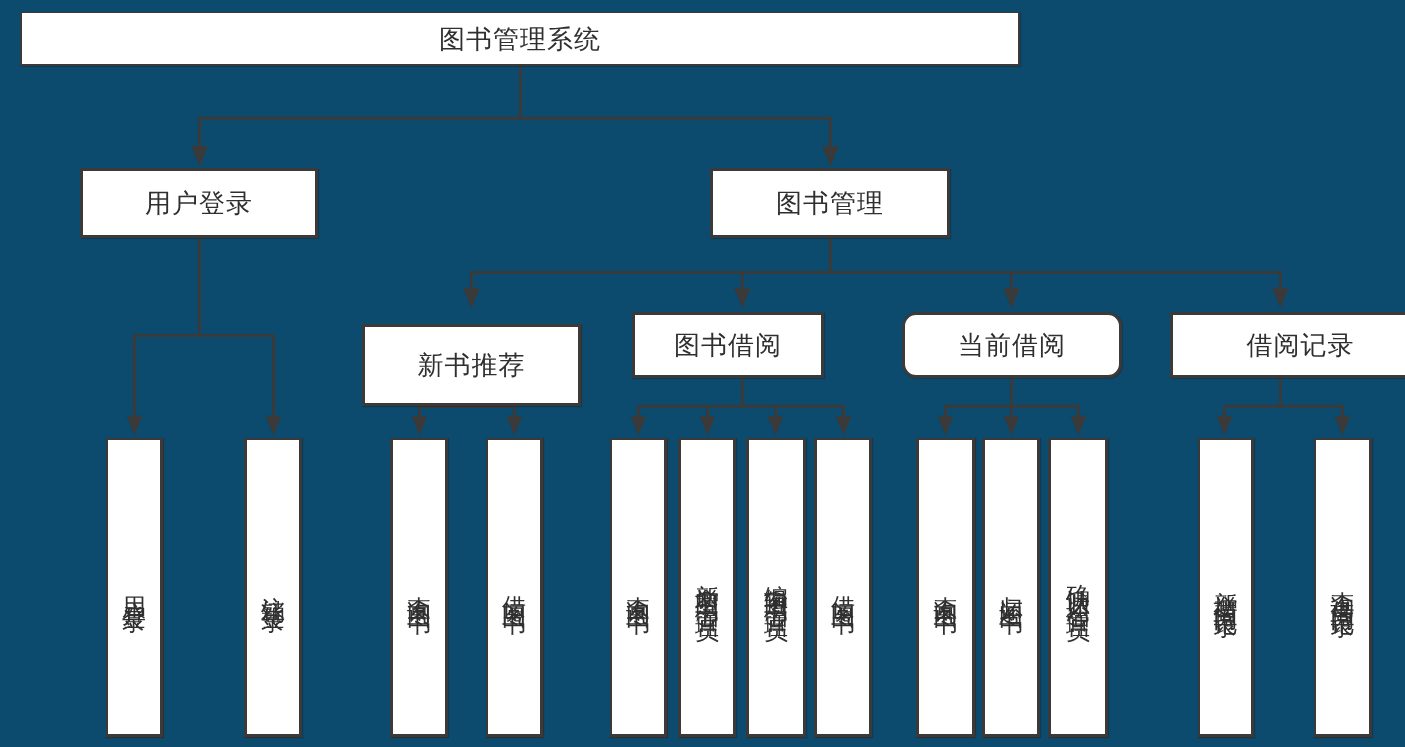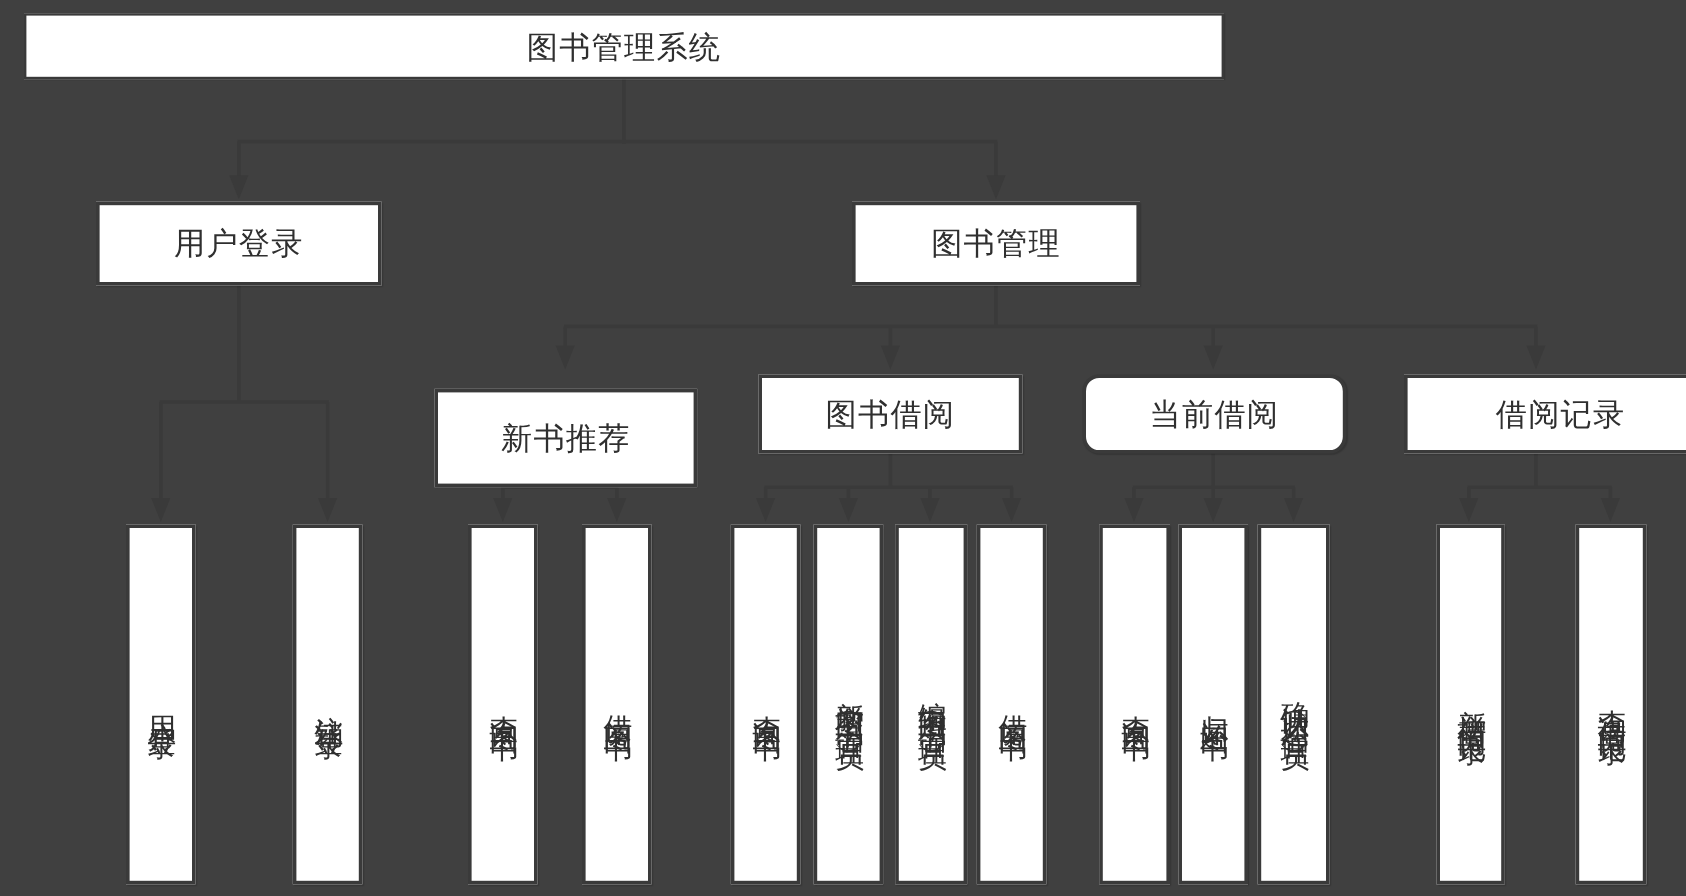--- a/index.html
+++ b/index.html
@@ -4,21 +4,21 @@
 <style>
   html, body {
     margin: 0; padding: 0;
     background: #ffffff;
     font-family: "Liberation Sans", sans-serif;
   }
   .canvas {
     position: relative;
     width: 1405px;
     height: 747px;
-    background: #404040;
+    background: #0c4a6e;
     overflow: hidden;
   }
   .connector-layer {
     position: absolute;
     left: 0; top: 0;
     width: 1405px; height: 747px;
   }
   .box {
     position: absolute;
     box-sizing: border-box;
@@ -102,21 +102,21 @@
   <div class="box" style="left:80px; top:168px; width:238px; height:70px;">
     <span class="hlabel">用户登录</span>
   </div>
   <div class="box" style="left:710px; top:168px; width:240px; height:70px;">
     <span class="hlabel">图书管理</span>
   </div>
 
   <div class="box" style="left:362px; top:324px; width:219px; height:82px;">
     <span class="hlabel">新书推荐</span>
   </div>
-  <div class="box" style="left:632px; top:312px; width:220px; height:66px;">
+  <div class="box" style="left:632px; top:312px; width:192px; height:66px;">
     <span class="hlabel">图书借阅</span>
   </div>
   <div class="box" style="left:902px; top:312px; width:220px; height:66px;border-radius:14px;">
     <span class="hlabel">当前借阅</span>
   </div>
   <div class="box" style="left:1170px; top:312px; width:261px; height:66px;">
     <span class="hlabel">借阅记录</span>
   </div>
 
   <div class="box" style="left:105px; top:437px; width:58px; height:300px;">

